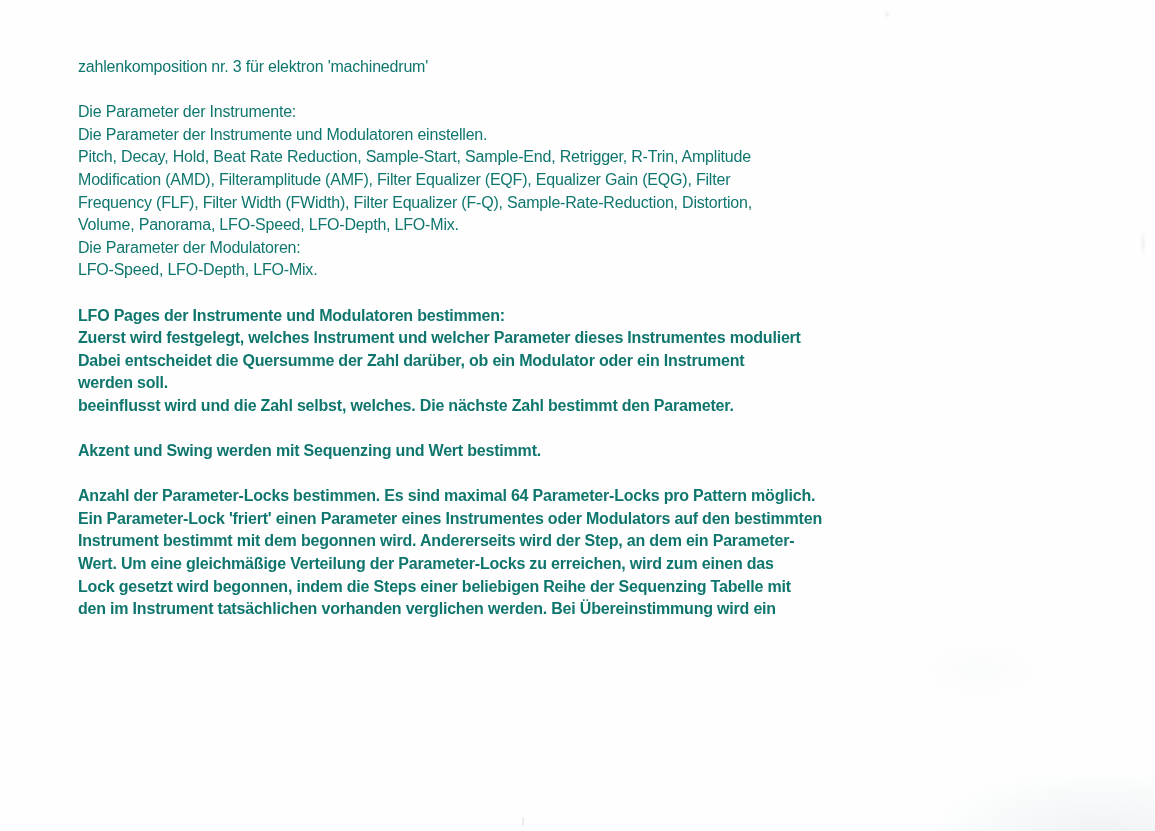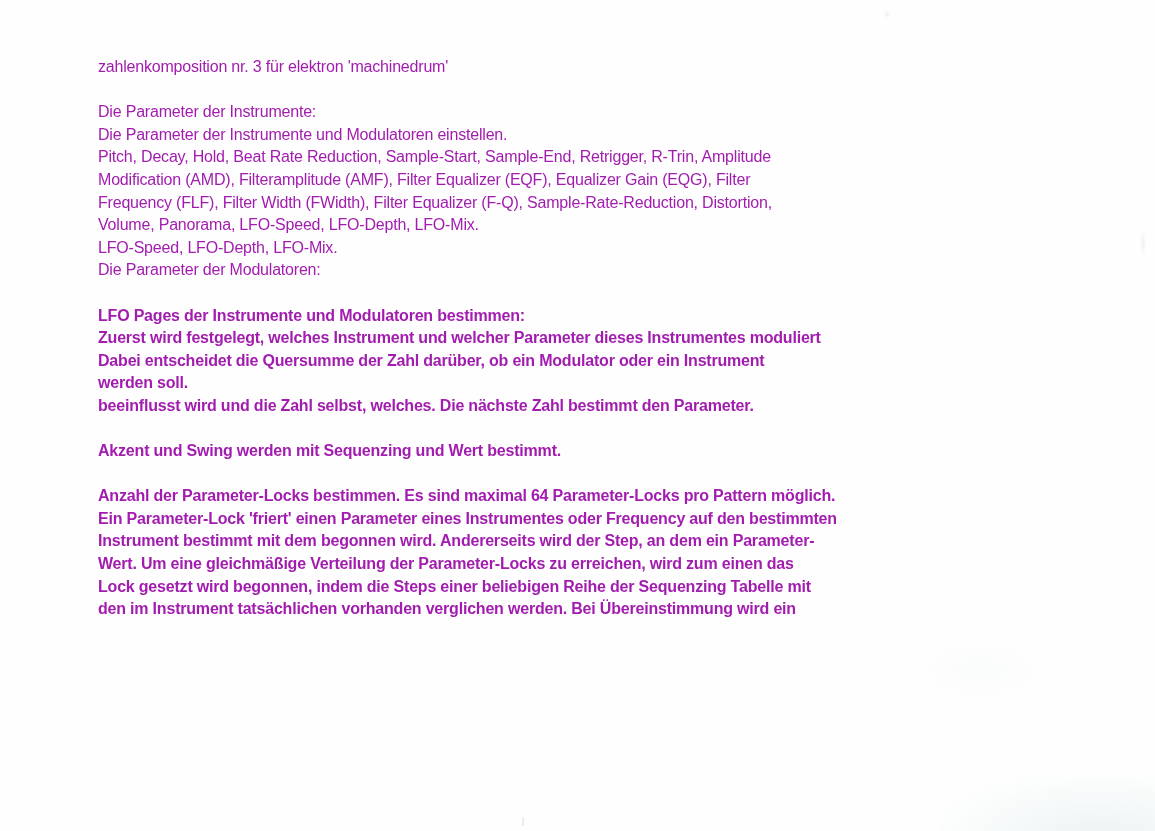--- a/index.html
+++ b/index.html
@@ -13,26 +13,25 @@
     height: 831px;
     background: #fefefe;
     overflow: hidden;
     font-family: "Liberation Sans", sans-serif;
   }
   .content {
     position: absolute;
     left: 78px;
     top: 56px;
     width: 690px;
-    color: #a21caf;
+    color: #0f766e;
     font-size: 16px;
     line-height: 22.6px;
     letter-spacing: -0.2px;
     font-weight: 400;
-    margin-left: 20px;
   }
   .title {
     margin: 0 0 22.6px 0;
     white-space: nowrap;
   }
   .para {
     margin: 0;
   }
   .para + .para {
     margin-top: 22.6px;
@@ -90,36 +89,36 @@
   <div class="content">
     <div class="title">zahlenkomposition nr. 3 für elektron 'machinedrum'</div>
     <div id="document-body">
         <div class="para">
           <div class="line">Die Parameter der Instrumente:</div>
           <div class="line">Die Parameter der Instrumente und Modulatoren einstellen.</div>
           <div class="line">Pitch, Decay, Hold, Beat Rate Reduction, Sample-Start, Sample-End, Retrigger, R-Trin, Amplitude</div>
           <div class="line">Modification (AMD), Filteramplitude (AMF), Filter Equalizer (EQF), Equalizer Gain (EQG), Filter</div>
           <div class="line">Frequency (FLF), Filter Width (FWidth), Filter Equalizer (F-Q), Sample-Rate-Reduction, Distortion,</div>
           <div class="line">Volume, Panorama, LFO-Speed, LFO-Depth, LFO-Mix.</div>
+          <div class="line">Die Parameter der Modulatoren:</div>
           <div class="line">LFO-Speed, LFO-Depth, LFO-Mix.</div>
-          <div class="line">Die Parameter der Modulatoren:</div>
         </div>
         <div class="para">
           <div class="line">LFO Pages der Instrumente und Modulatoren bestimmen:</div>
           <div class="line">Zuerst wird festgelegt, welches Instrument und welcher Parameter dieses Instrumentes moduliert</div>
           <div class="line">Dabei entscheidet die Quersumme der Zahl darüber, ob ein Modulator oder ein Instrument</div>
           <div class="line">werden soll.</div>
           <div class="line">beeinflusst wird und die Zahl selbst, welches. Die nächste Zahl bestimmt den Parameter.</div>
         </div>
         <div class="para">
           <div class="line">Akzent und Swing werden mit Sequenzing und Wert bestimmt.</div>
         </div>
         <div class="para">
           <div class="line">Anzahl der Parameter-Locks bestimmen. Es sind maximal 64 Parameter-Locks pro Pattern möglich.</div>
-          <div class="line">Ein Parameter-Lock 'friert' einen Parameter eines Instrumentes oder Frequency auf den bestimmten</div>
+          <div class="line">Ein Parameter-Lock 'friert' einen Parameter eines Instrumentes oder Modulators auf den bestimmten</div>
           <div class="line">Instrument bestimmt mit dem begonnen wird. Andererseits wird der Step, an dem ein Parameter-</div>
           <div class="line">Wert. Um eine gleichmäßige Verteilung der Parameter-Locks zu erreichen, wird zum einen das</div>
           <div class="line">Lock gesetzt wird begonnen, indem die Steps einer beliebigen Reihe der Sequenzing Tabelle mit</div>
           <div class="line">den im Instrument tatsächlichen vorhanden verglichen werden. Bei Übereinstimmung wird ein</div>
         </div>
       </div>
   </div>
 
   <div class="artifact mark-top-right"></div>
   <div class="artifact mark-right-edge"></div>

